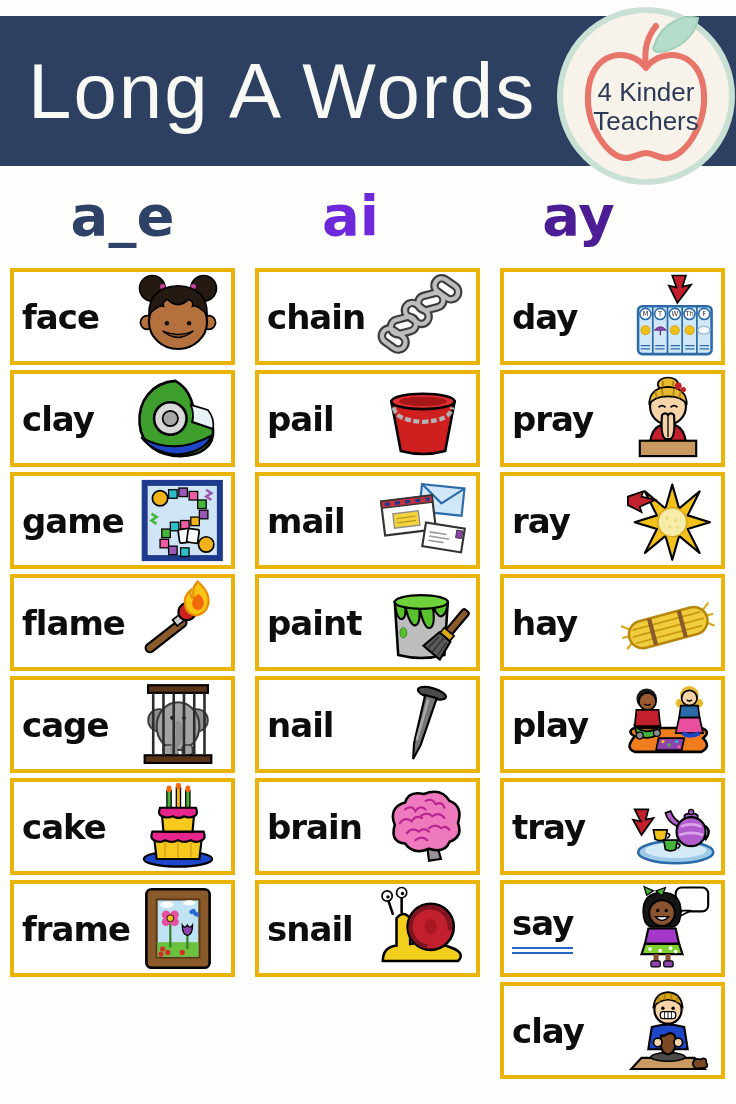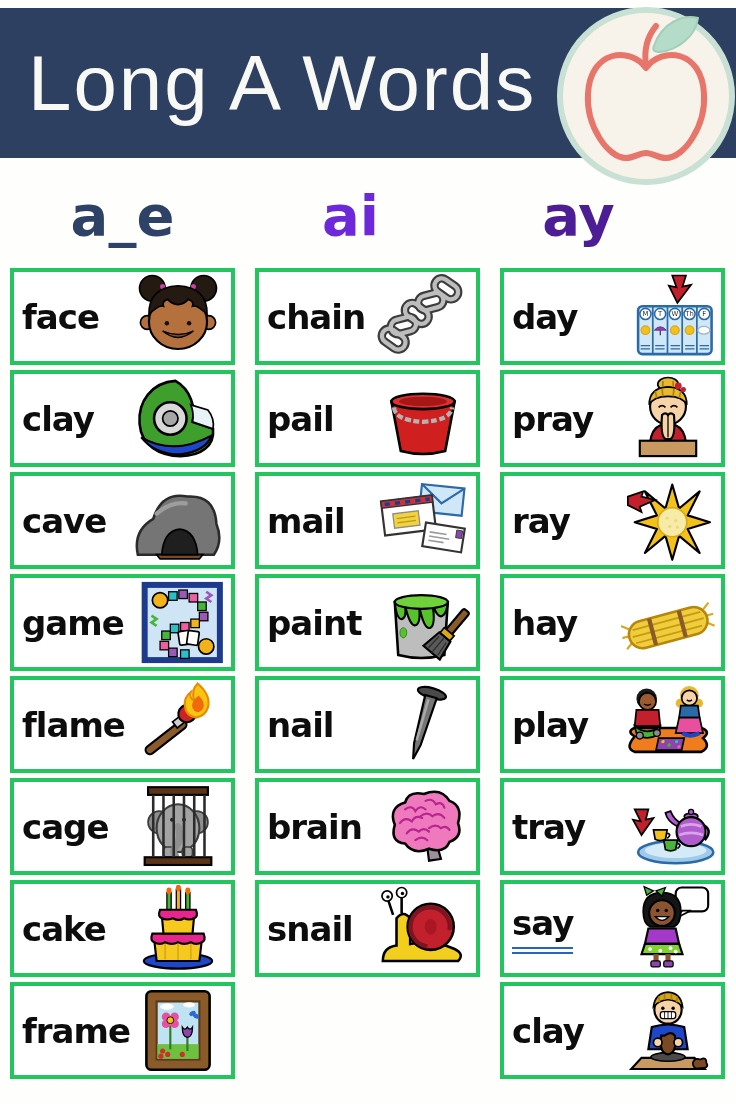--- a/index.html
+++ b/index.html
@@ -1,32 +1,32 @@
 <!DOCTYPE html>
 <html><head>
 <meta charset="utf-8">
 <style>
   html,body{margin:0;padding:0;background:#e9e9e9;}
   .poster{position:relative;width:736px;height:1104px;background:#fefefc;overflow:hidden;
           font-family:"DejaVu Sans",sans-serif;}
-  .header-bar{position:absolute;left:0;top:8px;width:736px;height:150px;background:#2d4062;}
+  .header-bar{position:absolute;left:0;top:16px;width:736px;height:150px;background:#2d4062;}
   .poster-title{position:absolute;left:28px;top:0;height:150px;line-height:150px;margin:0;
           font-family:"Liberation Sans",sans-serif;font-weight:300;font-size:78px;
           color:#f8f8f4;letter-spacing:2px;white-space:nowrap;}
   .logo{position:absolute;left:556px;top:6px;width:180px;height:180px;z-index:4;}
   .logo svg{position:absolute;left:0;top:0;width:100%;height:100%;}
   .logo-text{position:absolute;left:0;top:72px;width:100%;text-align:center;
           color:#2b3a55;font-family:"Liberation Sans",sans-serif;font-size:26px;
           line-height:29px;letter-spacing:0;}
   .col-headers{position:absolute;left:10px;top:176px;width:715px;display:flex;gap:3px;}
   .col-header{width:225px;text-align:center;font-weight:bold;font-size:56px;
           line-height:80px;letter-spacing:0;}
   .grid{position:absolute;left:10px;top:268px;width:715px;display:flex;gap:20px;}
   .column{width:225px;display:flex;flex-direction:column;gap:5px;}
-  .card{box-sizing:border-box;height:97px;background:#fff;border:4px solid #22c55e;
+  .card{box-sizing:border-box;height:97px;background:#fff;border:4px solid #eab308;
         display:flex;align-items:center;justify-content:space-between;
         padding:0 6px 0 8px;}
   .word{font-weight:bold;font-size:34px;color:#0d0d0d;letter-spacing:-1px;white-space:nowrap;}
   .word.say-underline{border-bottom:7px double #2563c4;padding-bottom:4px;}
   .icon{flex:none;width:94px;height:87px;display:flex;align-items:center;justify-content:center;}
   .icon svg{width:100%;height:100%;}
 </style>
 </head>
 <body>
 
@@ -36,20 +36,24 @@
     <h1 class="poster-title">Long A Words</h1>
   </div>
 
   <div class="logo">
     <svg viewBox="0 0 180 180">
       <circle cx="90" cy="90" r="86" fill="#f7f3eb" stroke="#c9e0d5" stroke-width="6"></circle>
       <path d="M98 40 C106 16 128 8 142 12 C140 30 122 44 104 46 C98 46 96 44 98 40 Z" fill="#b5dcc8" stroke="#a3cfba" stroke-width="2"></path>
       <path d="M90 60 C88 46 90 32 100 20" fill="none" stroke="#e8756a" stroke-width="6" stroke-linecap="round"></path>
       <path d="M90 62 C74 40 34 44 32 88 C30 120 52 152 70 152 C78 152 83 147 90 147 C97 147 102 152 110 152 C128 152 150 120 148 88 C146 44 106 40 90 62 Z" fill="none" stroke="#e8756a" stroke-width="6" stroke-linejoin="round"></path>
     </svg>
+    <div class="logo-text">
+      <div>4 Kinder</div>
+      <div>Teachers</div>
+    </div>
   </div>
 
   <div class="col-headers">
     <div class="col-header" style="color: rgb(46, 65, 103);">a_e</div>
     <div class="col-header" style="color: #6d28d9;">ai</div>
     <div class="col-header" style="color: #4c1d95;">ay</div>
   </div>
 
   <div class="grid">
 
@@ -80,31 +84,20 @@
           <svg viewBox="0 0 110 100">
             <path d="M52 6 C24 8 8 30 10 56 C12 82 34 94 58 94 C82 94 98 82 96 62 L72 54 C76 38 70 16 52 6 Z" fill="#3f9f2d" stroke="#000" stroke-width="3"></path>
             <path d="M72 54 L96 62 Q98 50 90 40 L70 34 Q74 44 72 54 Z" fill="#e7f3f5" stroke="#000" stroke-width="2"></path>
             <path d="M12 72 Q50 94 94 70 Q88 88 58 92 Q28 92 12 72 Z" fill="#1d46c9" stroke="#000" stroke-width="2.5"></path>
             <circle cx="46" cy="50" r="19" fill="#d9d9d9" stroke="#000" stroke-width="3"></circle>
             <circle cx="46" cy="50" r="9" fill="#a6a6a6" stroke="#000" stroke-width="2"></circle>
           </svg>
         </span>
       </div>
 
-      <div class="card">
-        <span class="word">cave</span>
-        <span class="icon">
-          <svg viewBox="0 0 110 100">
-            <path d="M8 90 Q2 62 26 48 Q36 16 66 22 Q98 20 100 54 Q108 74 97 90 Z" fill="#757575" stroke="#2b2b2b" stroke-width="3"></path>
-            <path d="M30 42 Q46 28 64 30" stroke="#9d9d9d" stroke-width="5" fill="none" stroke-linecap="round"></path>
-            <path d="M30 90 L84 90 L80 95 L34 95 Z" fill="#7b4a24" stroke="#000" stroke-width="2"></path>
-            <path d="M36 90 Q38 62 57 60 Q76 62 78 90 Z" fill="#1f1f1f" stroke="#000" stroke-width="2"></path>
-          </svg>
-        </span>
-      </div>
 
       <div class="card">
         <span class="word">game</span>
         <span class="icon">
           <svg viewBox="0 0 110 100">
             <rect x="16" y="6" width="88" height="88" fill="#cfe4f5" stroke="#1d3a8c" stroke-width="7"></rect>
             <g stroke="#000" stroke-width="1.5">
               <rect x="44" y="14" width="10" height="10" fill="#2bbfc9"></rect>
                 <rect x="56" y="12" width="10" height="10" fill="#9b59b6"></rect>
               <rect x="68" y="16" width="10" height="10" fill="#f25ca2"></rect>

